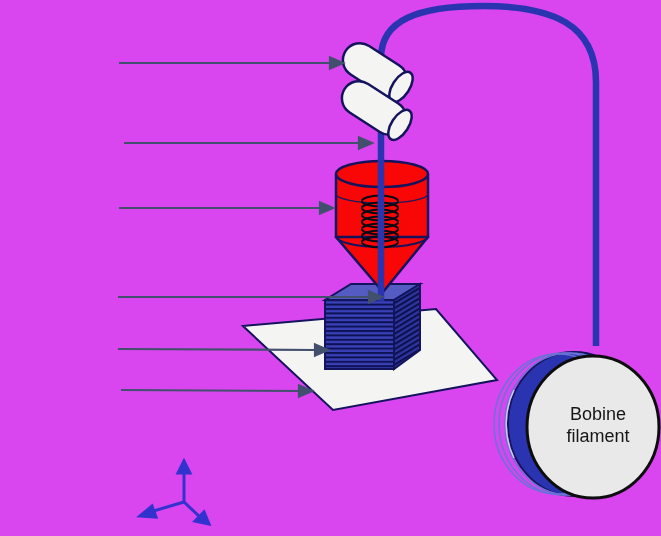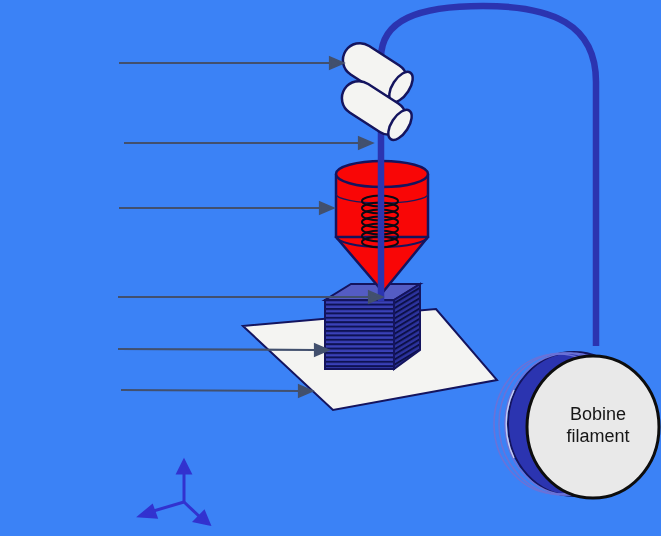--- a/index.html
+++ b/index.html
@@ -1,19 +1,19 @@
 <!DOCTYPE html>
 <html><head>
 <meta charset="utf-8">
 <style>
   html,body{margin:0;padding:0;background:#000;}
   #stage{
     position:relative;
     width:661px;height:536px;
-    background:#3b82f6;
+    background:#d946ef;
     overflow:hidden;
     font-family:"Liberation Sans", sans-serif;
   }
   #stage svg{position:absolute;left:0;top:0;}
   .spool-label{
     position:absolute;
     left:531px;top:399px;
     width:134px;height:52px;
     display:flex;flex-direction:column;
     align-items:center;justify-content:center;

